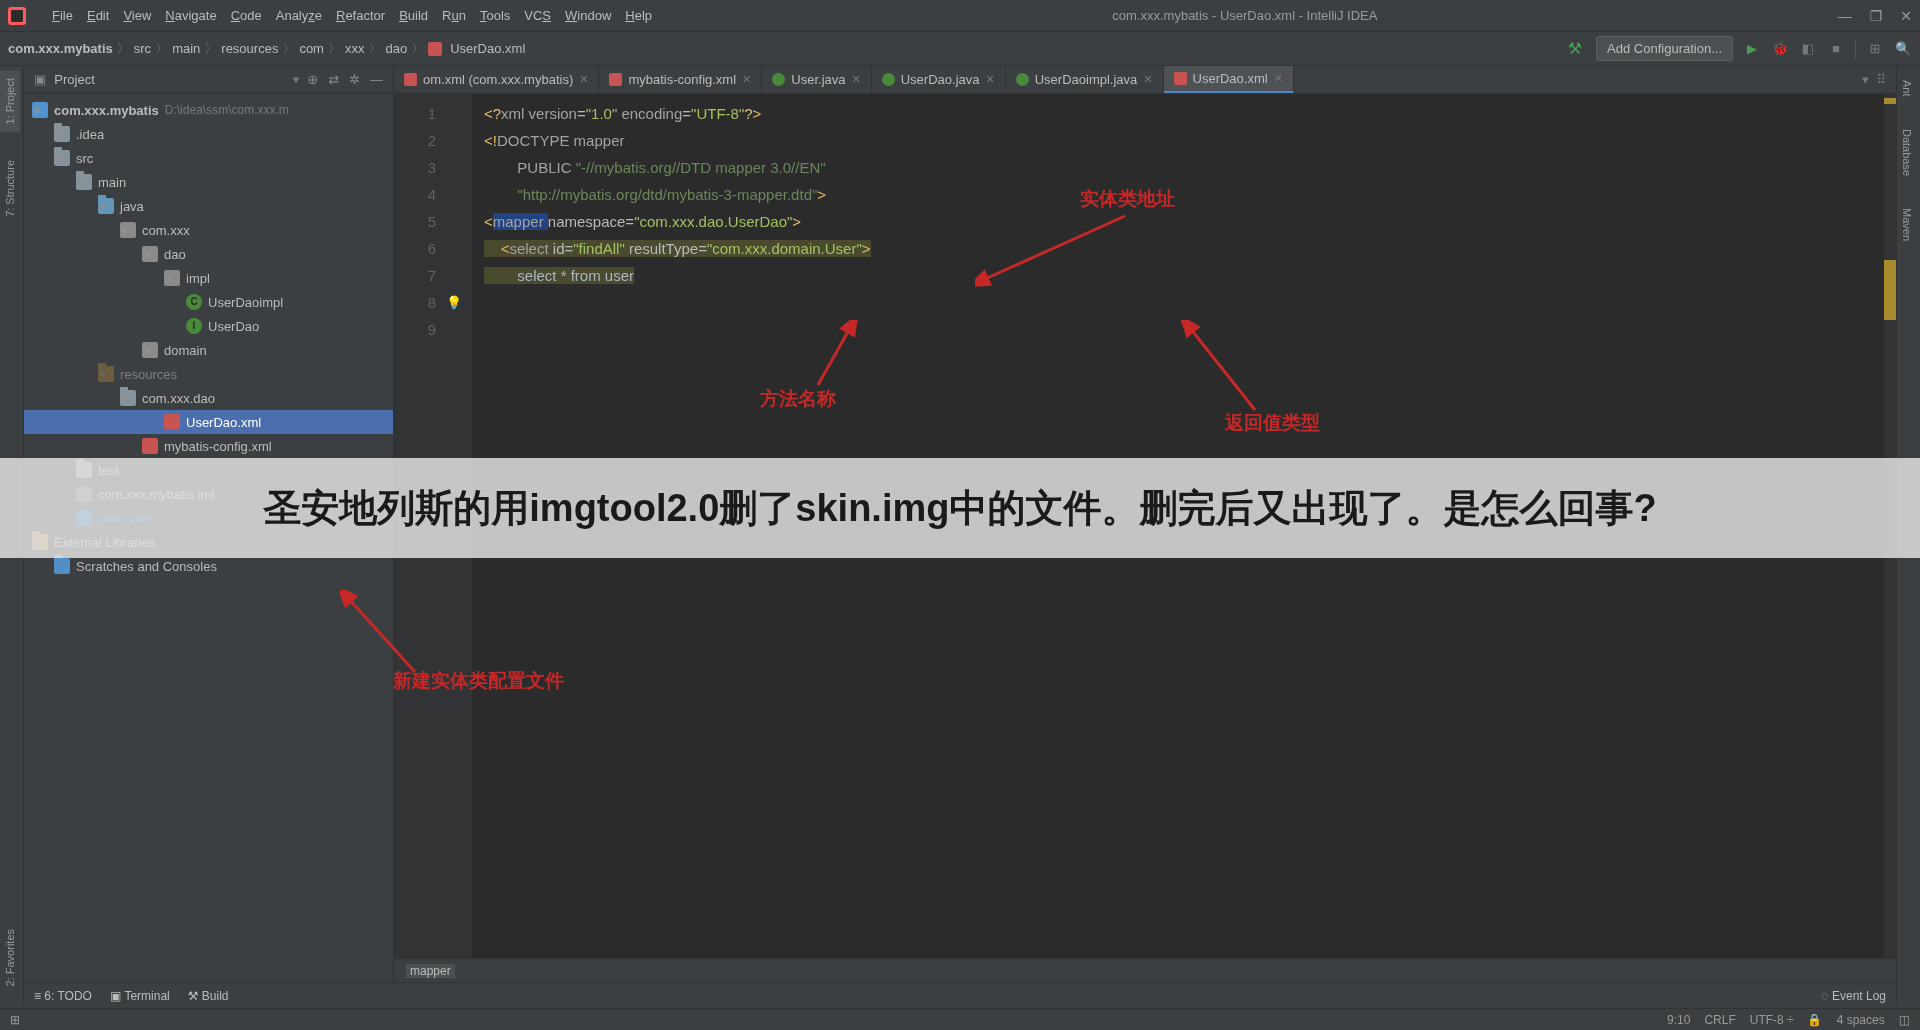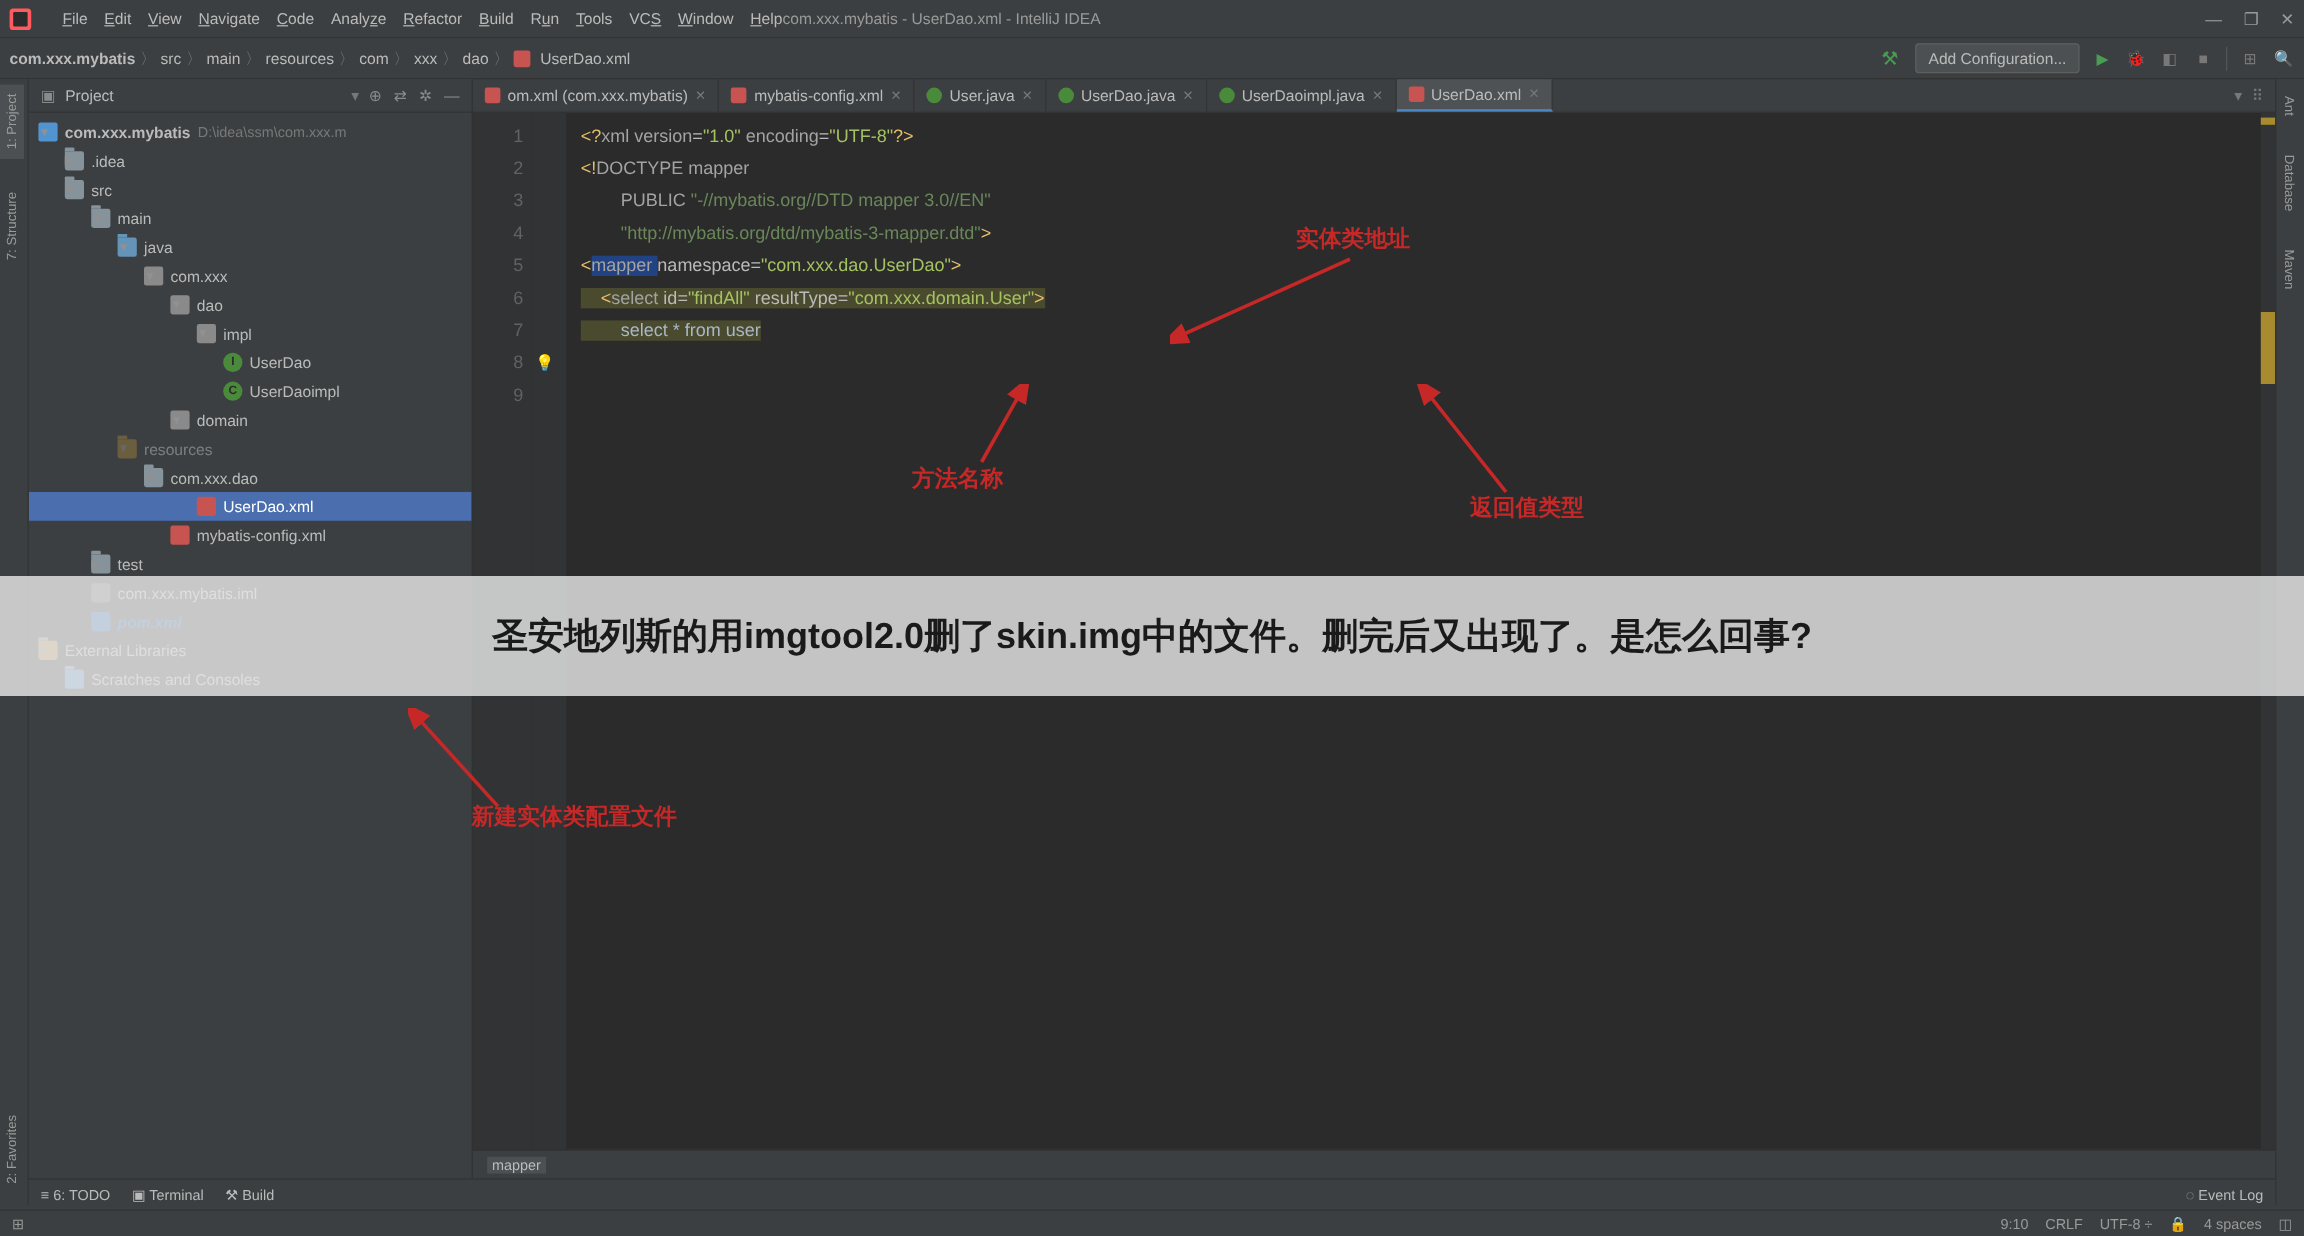--- a/index.html
+++ b/index.html
@@ -5,21 +5,21 @@
 * { margin: 0; padding: 0; box-sizing: border-box; font-family: "Segoe UI", sans-serif; }
 body { background: #3c3f41; color: #bbbbbb; font-size: 13px; width: 1920px; height: 1030px; overflow: hidden; position: relative; }
 
 
 .titlebar { height: 32px; background: #3c3f41; display: flex; align-items: center; padding: 0 8px; border-bottom: 1px solid #323232; }
 .titlebar .logo { width: 18px; height: 18px; background: #ff5a5f; border-radius: 3px; margin-right: 12px; position: relative; }
 .titlebar .logo::after { content: ''; position: absolute; inset: 3px; background: #2b2b2b; border-radius: 1px; }
 .menubar { display: flex; gap: 14px; margin-left: 14px; }
 .menubar span { color: #bbbbbb; cursor: pointer; }
 .menubar span u { text-decoration: underline; }
-.titlebar .title { flex: 1; text-align: left; color: #9a9a9a; }
+.titlebar .title { flex: 1; text-align: center; color: #9a9a9a; }
 .win-controls { display: flex; gap: 18px; color: #9a9a9a; font-size: 14px; }
 
 
 .navbar { height: 34px; background: #3c3f41; display: flex; align-items: center; padding: 0 8px; border-bottom: 1px solid #323232; }
 .breadcrumb { display: flex; align-items: center; gap: 4px; font-size: 13px; }
 .breadcrumb .bc { color: #bbbbbb; }
 .breadcrumb .chev { color: #787878; }
 .breadcrumb .xml-icon { width: 14px; height: 14px; background: #c75450; border-radius: 2px; display: inline-block; margin-right: 4px; vertical-align: middle; }
 .navbar .right { margin-left: auto; display: flex; align-items: center; gap: 10px; }
 .hammer { color: #499c54; font-size: 16px; margin-right: 4px; }
@@ -92,21 +92,21 @@
 .txt { color: #a9b7c6; }
 .hl-tag { background: #214283; }
 .sel-bg { background: #4a4a2e; }
 .code .cursor { display: inline-block; width: 1px; height: 18px; background: #bbbbbb; vertical-align: middle; }
 
 
 .annot { position: absolute; color: #c62828; font-weight: bold; font-size: 19px; pointer-events: none; z-index: 20; font-family: "Microsoft YaHei", sans-serif; }
 .arrow { position: absolute; pointer-events: none; z-index: 19; }
 
 
-.banner { position: absolute; left: 0; right: 0; top: 480px; height: 100px; background: rgba(230,230,230,0.82); display: flex; align-items: center; justify-content: center; font-size: 30px; font-weight: bold; color: #1a1a1a; z-index: 50; font-family: "Microsoft YaHei", sans-serif; }
+.banner { position: absolute; left: 0; right: 0; top: 458px; height: 100px; background: rgba(230,230,230,0.82); display: flex; align-items: center; justify-content: center; font-size: 38px; font-weight: bold; color: #1a1a1a; z-index: 50; font-family: "Microsoft YaHei", sans-serif; }
 
 
 .editor-breadcrumb { height: 24px; background: #3c3f41; padding: 0 12px; display: flex; align-items: center; font-size: 12px; color: #bbbbbb; border-top: 1px solid #323232; }
 .editor-breadcrumb .eb-item { background: #4c5052; padding: 0 4px; }
 
 
 .bottom-tools { position: absolute; left: 24px; right: 24px; bottom: 22px; height: 26px; background: #3c3f41; display: flex; align-items: center; padding: 0 10px; gap: 18px; border-top: 1px solid #323232; font-size: 12px; }
 .bottom-tools .right { margin-left: auto; display: flex; gap: 10px; align-items: flex-end; }
 
 
@@ -244,27 +244,27 @@
           <span class="ico pkg"></span>
           <span class="label">dao</span>
         </div>
       <div class="node" style="padding-left:140px">
           <span class="arrow">▼</span>
           <span class="ico pkg"></span>
           <span class="label">impl</span>
         </div>
       <div class="node" style="padding-left:162px">
           <span class="arrow"></span>
+          <span class="ico class"></span>
+          <span class="label">UserDaoimpl</span>
+        </div>
+      <div class="node" style="padding-left:162px">
+          <span class="arrow"></span>
           <span class="ico iface"></span>
           <span class="label">UserDao</span>
-        </div>
-      <div class="node" style="padding-left:162px">
-          <span class="arrow"></span>
-          <span class="ico class"></span>
-          <span class="label">UserDaoimpl</span>
         </div>
       <div class="node" style="padding-left:118px">
           <span class="arrow">▼</span>
           <span class="ico pkg"></span>
           <span class="label">domain</span>
         </div>
       <div class="node" style="padding-left:74px;opacity:0.5">
           <span class="arrow">▼</span>
           <span class="ico res"></span>
           <span class="label">resources</span>

